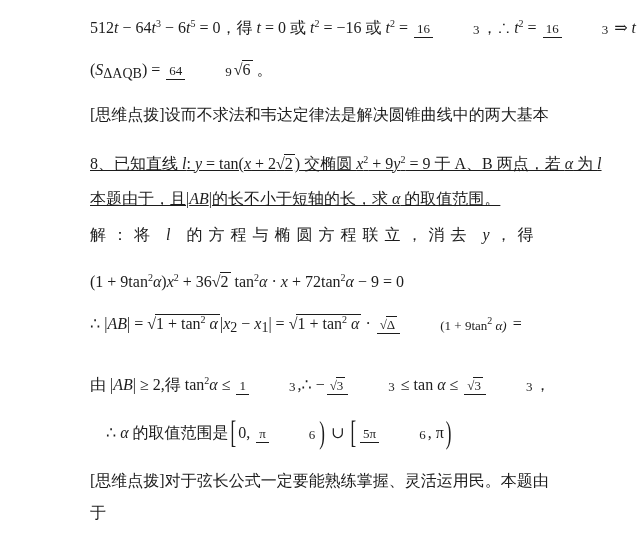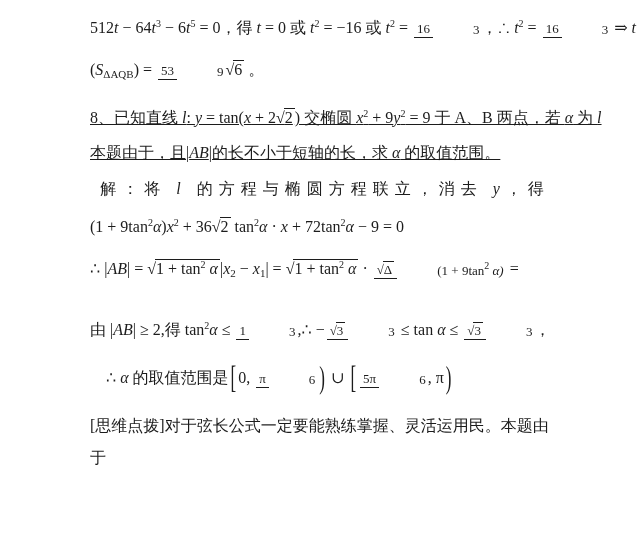--- a/index.html
+++ b/index.html
@@ -9,40 +9,40 @@
     background:#ffffff;
     color:#1c1c1c;
     font-family:"Liberation Serif","DejaVu Serif",serif;
     overflow:hidden;
   }
   .content{position:absolute;left:90px;top:6px;width:470px;}
   .mline{font-size:16px;white-space:nowrap;}
   .para{font-size:16px;}
   .it{font-style:italic;}
   .sup{font-size:10px;vertical-align:6px;line-height:0;}
-  .sub{font-size:11px;vertical-align:-3px;line-height:0;}
+  .sub{font-size:14px;vertical-align:-3px;line-height:0;}
   .frac{
     display:inline-flex;flex-direction:row;align-items:center;
     vertical-align:middle;font-size:13px;line-height:1.2;
     margin:0 2px;text-align:center;gap:40px;
   }
   .frac .fn{border-bottom:1px solid currentColor;padding:0 3px 1px;}
   .frac .fd{padding-top:1px;}
   .sqrt{white-space:nowrap;}
   .sqrt .rad{border-top:1px solid currentColor;padding:0 2px 0 1px;margin-left:-1px;}
   .bbr{
     display:inline-block;transform:scaleY(1.9);
     font-size:17px;margin:0 2px;vertical-align:-1px;
   }
   #ln1{line-height:44px;}
   #ln2{line-height:40px;}
   #note1{line-height:42px;margin-top:4px;}
   #prob8{line-height:35px;margin-top:10px;text-decoration:underline;}
-  #solve{line-height:30px;margin-top:4px;letter-spacing:6px;text-align:center;}
-  #eq1{line-height:28px;margin-top:9px;}
+  #solve{line-height:30px;margin-top:4px;letter-spacing:6px;}
+  #eq1{line-height:28px;margin-top:18px;}
   #abline{line-height:52px;margin-top:2px;}
   #cond{line-height:42px;margin-top:14px;}
   #range{line-height:46px;margin-top:4px;padding-left:16px;}
   #note2a{line-height:32px;margin-top:8px;}
 </style>
 </head>
 <body>
 
 <div class="page">
   <div class="content">
@@ -55,26 +55,27 @@
           <span class="fn">16</span>
           <span class="fd">3</span>
         </span><span> ⇒ </span><span class="it">t</span><span> = ±</span><span class="frac">
           <span class="fn">4</span>
           <span class="fd">3</span>
         </span><span class="sqrt"><span>√</span><span class="rad">3</span></span><span> 时</span>
     </div>
 
     <div class="mline" id="ln2">
       <span>(</span><span class="it">S</span><span class="sub">ΔAQB</span><span>) = </span><span class="frac">
-          <span class="fn">53</span>
+          <span class="fn">64</span>
           <span class="fd">9</span>
         </span><span class="sqrt"><span>√</span><span class="rad">6</span></span><span> 。</span>
     </div>
 
     <div class="para" id="note1">
+      <div>[思维点拨]设而不求法和韦达定律法是解决圆锥曲线中的两大基本</div>
     </div>
 
     <div class="para" id="prob8">
       <div class="mline">
         <span>8、已知直线 </span><span class="it">l</span><span>: </span><span class="it">y</span><span> = tan(</span><span class="it">x</span><span> + 2</span><span class="sqrt"><span>√</span><span class="rad">2</span></span><span>) 交椭圆 </span><span class="it">x</span><span class="sup">2</span><span> + 9</span><span class="it">y</span><span class="sup">2</span><span> = 9 于 A、B 两点，若 </span><span class="it">α</span><span> 为 </span><span class="it">l</span>
       </div>
       <div class="mline">
         <span>本题由于，且|</span><span class="it">AB</span><span>|的长不小于短轴的长，求 </span><span class="it">α</span><span> 的取值范围。</span>
       </div>
     </div>

